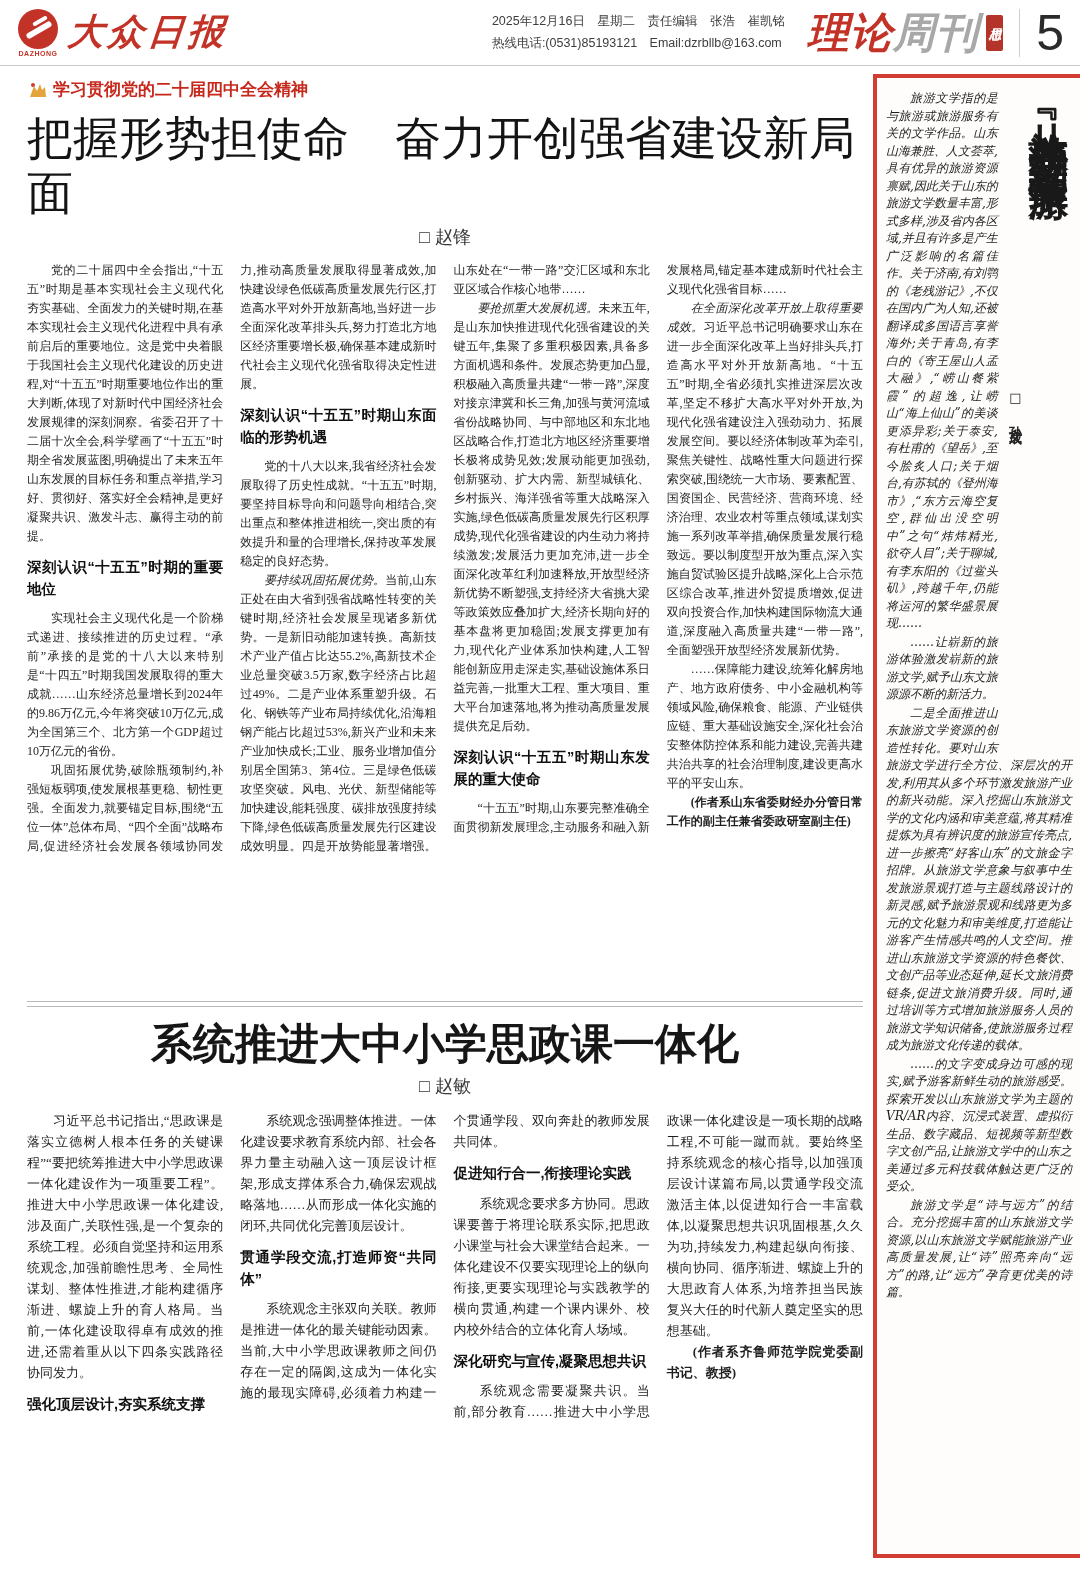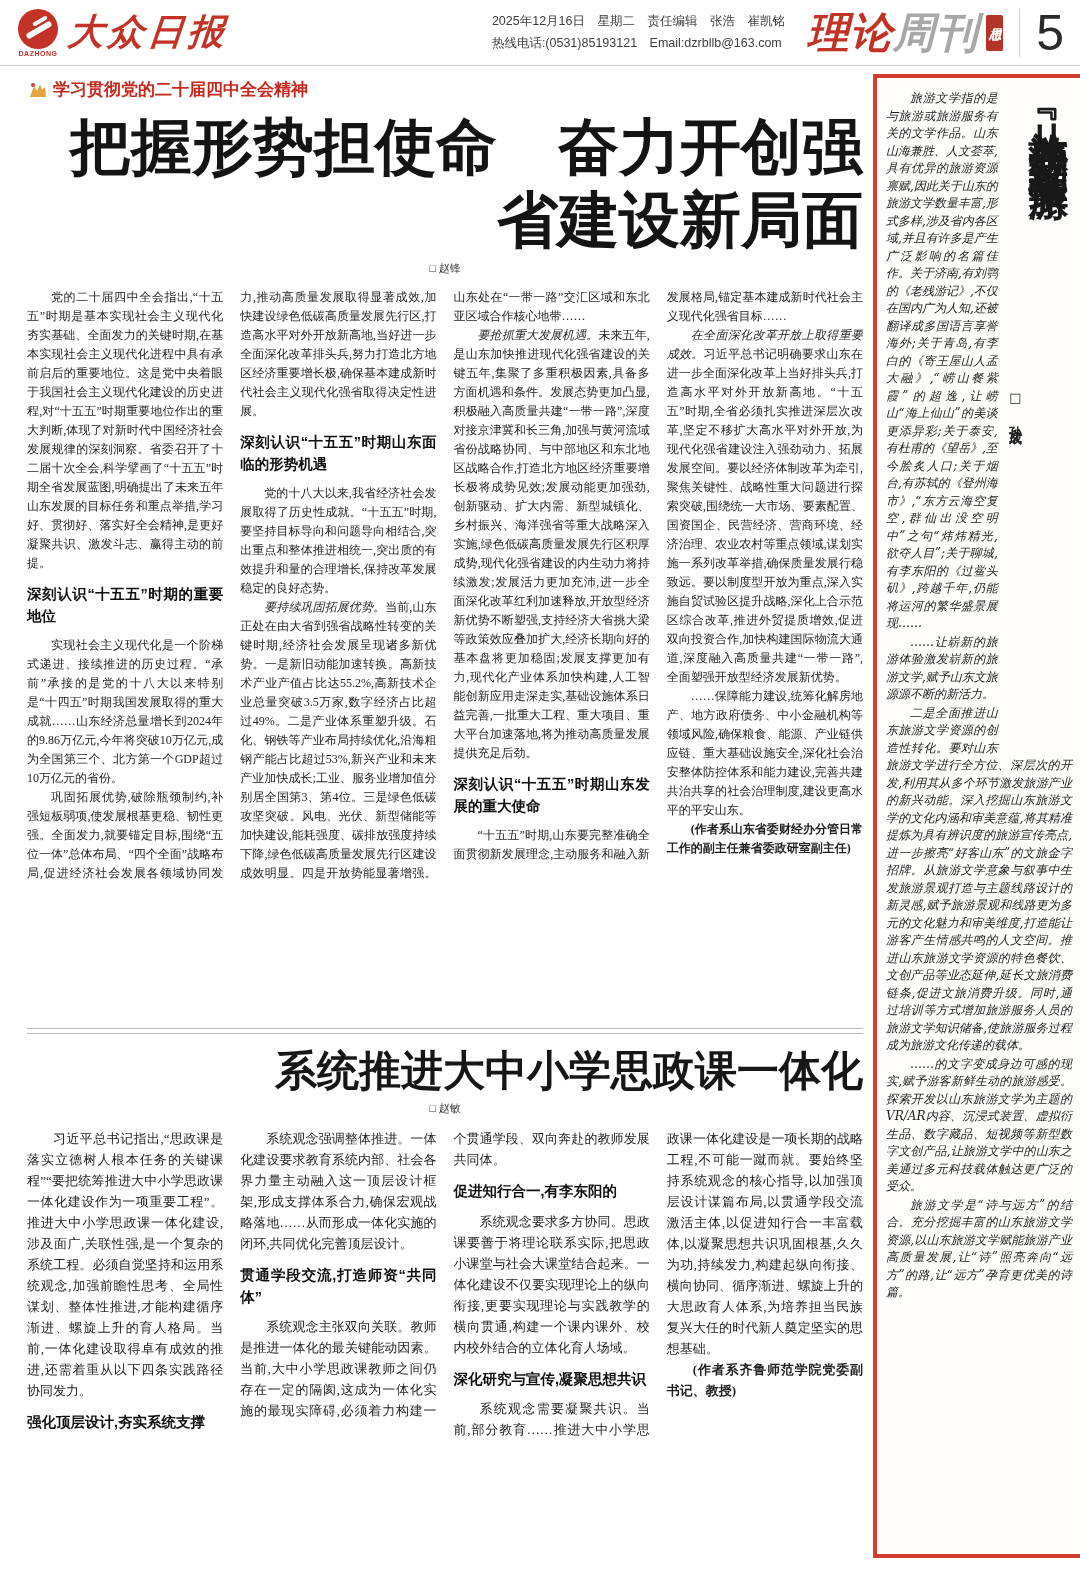--- a/index.html
+++ b/index.html
@@ -31,34 +31,34 @@
   .vdiv{width:1px;height:48px;background:#cfcfcf;margin:0 16px;}
   .page-num{font-size:50px;font-family:"Liberation Sans",sans-serif;color:#2b2b2b;font-weight:400;line-height:1;}
 
   
   .content{display:flex;gap:10px;padding:8px 10px 0 27px;box-sizing:border-box;}
   .left-region{width:836px;flex:0 0 auto;}
 
   
   .kicker{display:flex;align-items:center;gap:6px;color:#c6281c;font-weight:bold;font-size:17px;
           font-family:"Liberation Sans",sans-serif;margin:4px 0 10px 2px;}
-  .headline1{font-size:61px;margin:0 0 2px;text-align:right;font-weight:700;color:#141414;
+  .headline1{font-size:46px;margin:0 0 2px;text-align:left;font-weight:400;color:#141414;
           font-family:"Liberation Sans",sans-serif;line-height:1.2;letter-spacing:0;}
-  .byline{text-align:center;font-size:11px;color:#3a3a3a;margin:4px 0 12px;font-family:"Liberation Sans",sans-serif;}
+  .byline{text-align:center;font-size:18px;color:#3a3a3a;margin:4px 0 12px;font-family:"Liberation Sans",sans-serif;}
   .cols{column-gap:17px;text-align:justify;color:#1f1f1f;}
   .cols1{column-count:4;height:716px;overflow:hidden;font-size:12px;line-height:19px;}
   .cols2{column-count:4;height:470px;overflow:hidden;font-size:13px;line-height:21px;}
   .body-p{margin:0;text-indent:2em;}
   .col-subhead{font-family:"Liberation Sans",sans-serif;font-weight:800;font-size:14.5px;line-height:1.5;
           margin:11px 0 8px;color:#101010;text-indent:0;}
   .lead{font-weight:normal;font-style:italic;}
   .author-note{font-weight:bold;}
 
   .double-rule{height:4px;border-top:1px solid #b9b9b9;border-bottom:1px solid #b9b9b9;margin:24px 0 12px;}
-  .headline2{font-size:42px;text-align:right;font-family:"Liberation Sans",sans-serif;font-weight:900;
+  .headline2{font-size:42px;text-align:center;font-family:"Liberation Sans",sans-serif;font-weight:900;
           margin:10px 0 0;color:#161616;line-height:1.2;}
 
   
   .right-article{width:212px;flex:0 0 auto;height:1484px;border:4px solid #d23c31;box-sizing:border-box;
           padding:12px 9px 8px;overflow:hidden;background:#fffdfc;}
   .right-body{font-size:12px;line-height:17.5px;font-style:italic;text-align:justify;color:#1d1d1d;
           font-family:"DejaVu Serif","Liberation Serif",serif;}
   .title-float{float:right;writing-mode:vertical-rl;height:645px;margin:0 0 10px 8px;}
   .vtitle{display:block;font-size:40px;font-weight:900;font-style:normal;color:#191919;
           font-family:"Liberation Serif","DejaVu Serif",serif;letter-spacing:5px;line-height:1.2;}
@@ -127,21 +127,21 @@
 
       <section>
         <h2 class="headline2">系统推进大中小学思政课一体化</h2>
         <div class="byline">□ 赵敏</div>
         <div class="cols cols2">
             <p class="body-p">习近平总书记指出,“思政课是落实立德树人根本任务的关键课程”“要把统筹推进大中小学思政课一体化建设作为一项重要工程”。推进大中小学思政课一体化建设,涉及面广,关联性强,是一个复杂的系统工程。必须自觉坚持和运用系统观念,加强前瞻性思考、全局性谋划、整体性推进,才能构建循序渐进、螺旋上升的育人格局。当前,一体化建设取得卓有成效的推进,还需着重从以下四条实践路径协同发力。</p>
             <div class="col-subhead">强化顶层设计,夯实系统支撑</div>
             <p class="body-p">系统观念强调整体推进。一体化建设要求教育系统内部、社会各界力量主动融入这一顶层设计框架,形成支撑体系合力,确保宏观战略落地……从而形成一体化实施的闭环,共同优化完善顶层设计。</p>
             <div class="col-subhead">贯通学段交流,打造师资“共同体”</div>
             <p class="body-p">系统观念主张双向关联。教师是推进一体化的最关键能动因素。当前,大中小学思政课教师之间仍存在一定的隔阂,这成为一体化实施的最现实障碍,必须着力构建一个贯通学段、双向奔赴的教师发展共同体。</p>
-            <div class="col-subhead">促进知行合一,有李东阳的</div>
+            <div class="col-subhead">促进知行合一,衔接理论实践</div>
             <p class="body-p">系统观念要求多方协同。思政课要善于将理论联系实际,把思政小课堂与社会大课堂结合起来。一体化建设不仅要实现理论上的纵向衔接,更要实现理论与实践教学的横向贯通,构建一个课内课外、校内校外结合的立体化育人场域。</p>
             <div class="col-subhead">深化研究与宣传,凝聚思想共识</div>
             <p class="body-p">系统观念需要凝聚共识。当前,部分教育……推进大中小学思政课一体化建设是一项长期的战略工程,不可能一蹴而就。要始终坚持系统观念的核心指导,以加强顶层设计谋篇布局,以贯通学段交流激活主体,以促进知行合一丰富载体,以凝聚思想共识巩固根基,久久为功,持续发力,构建起纵向衔接、横向协同、循序渐进、螺旋上升的大思政育人体系,为培养担当民族复兴大任的时代新人奠定坚实的思想基础。</p>
             <p class="body-p author-note">(作者系齐鲁师范学院党委副书记、教授)</p>
           </div>
       </section>
 
     </div>
 
     <aside class="right-article">

